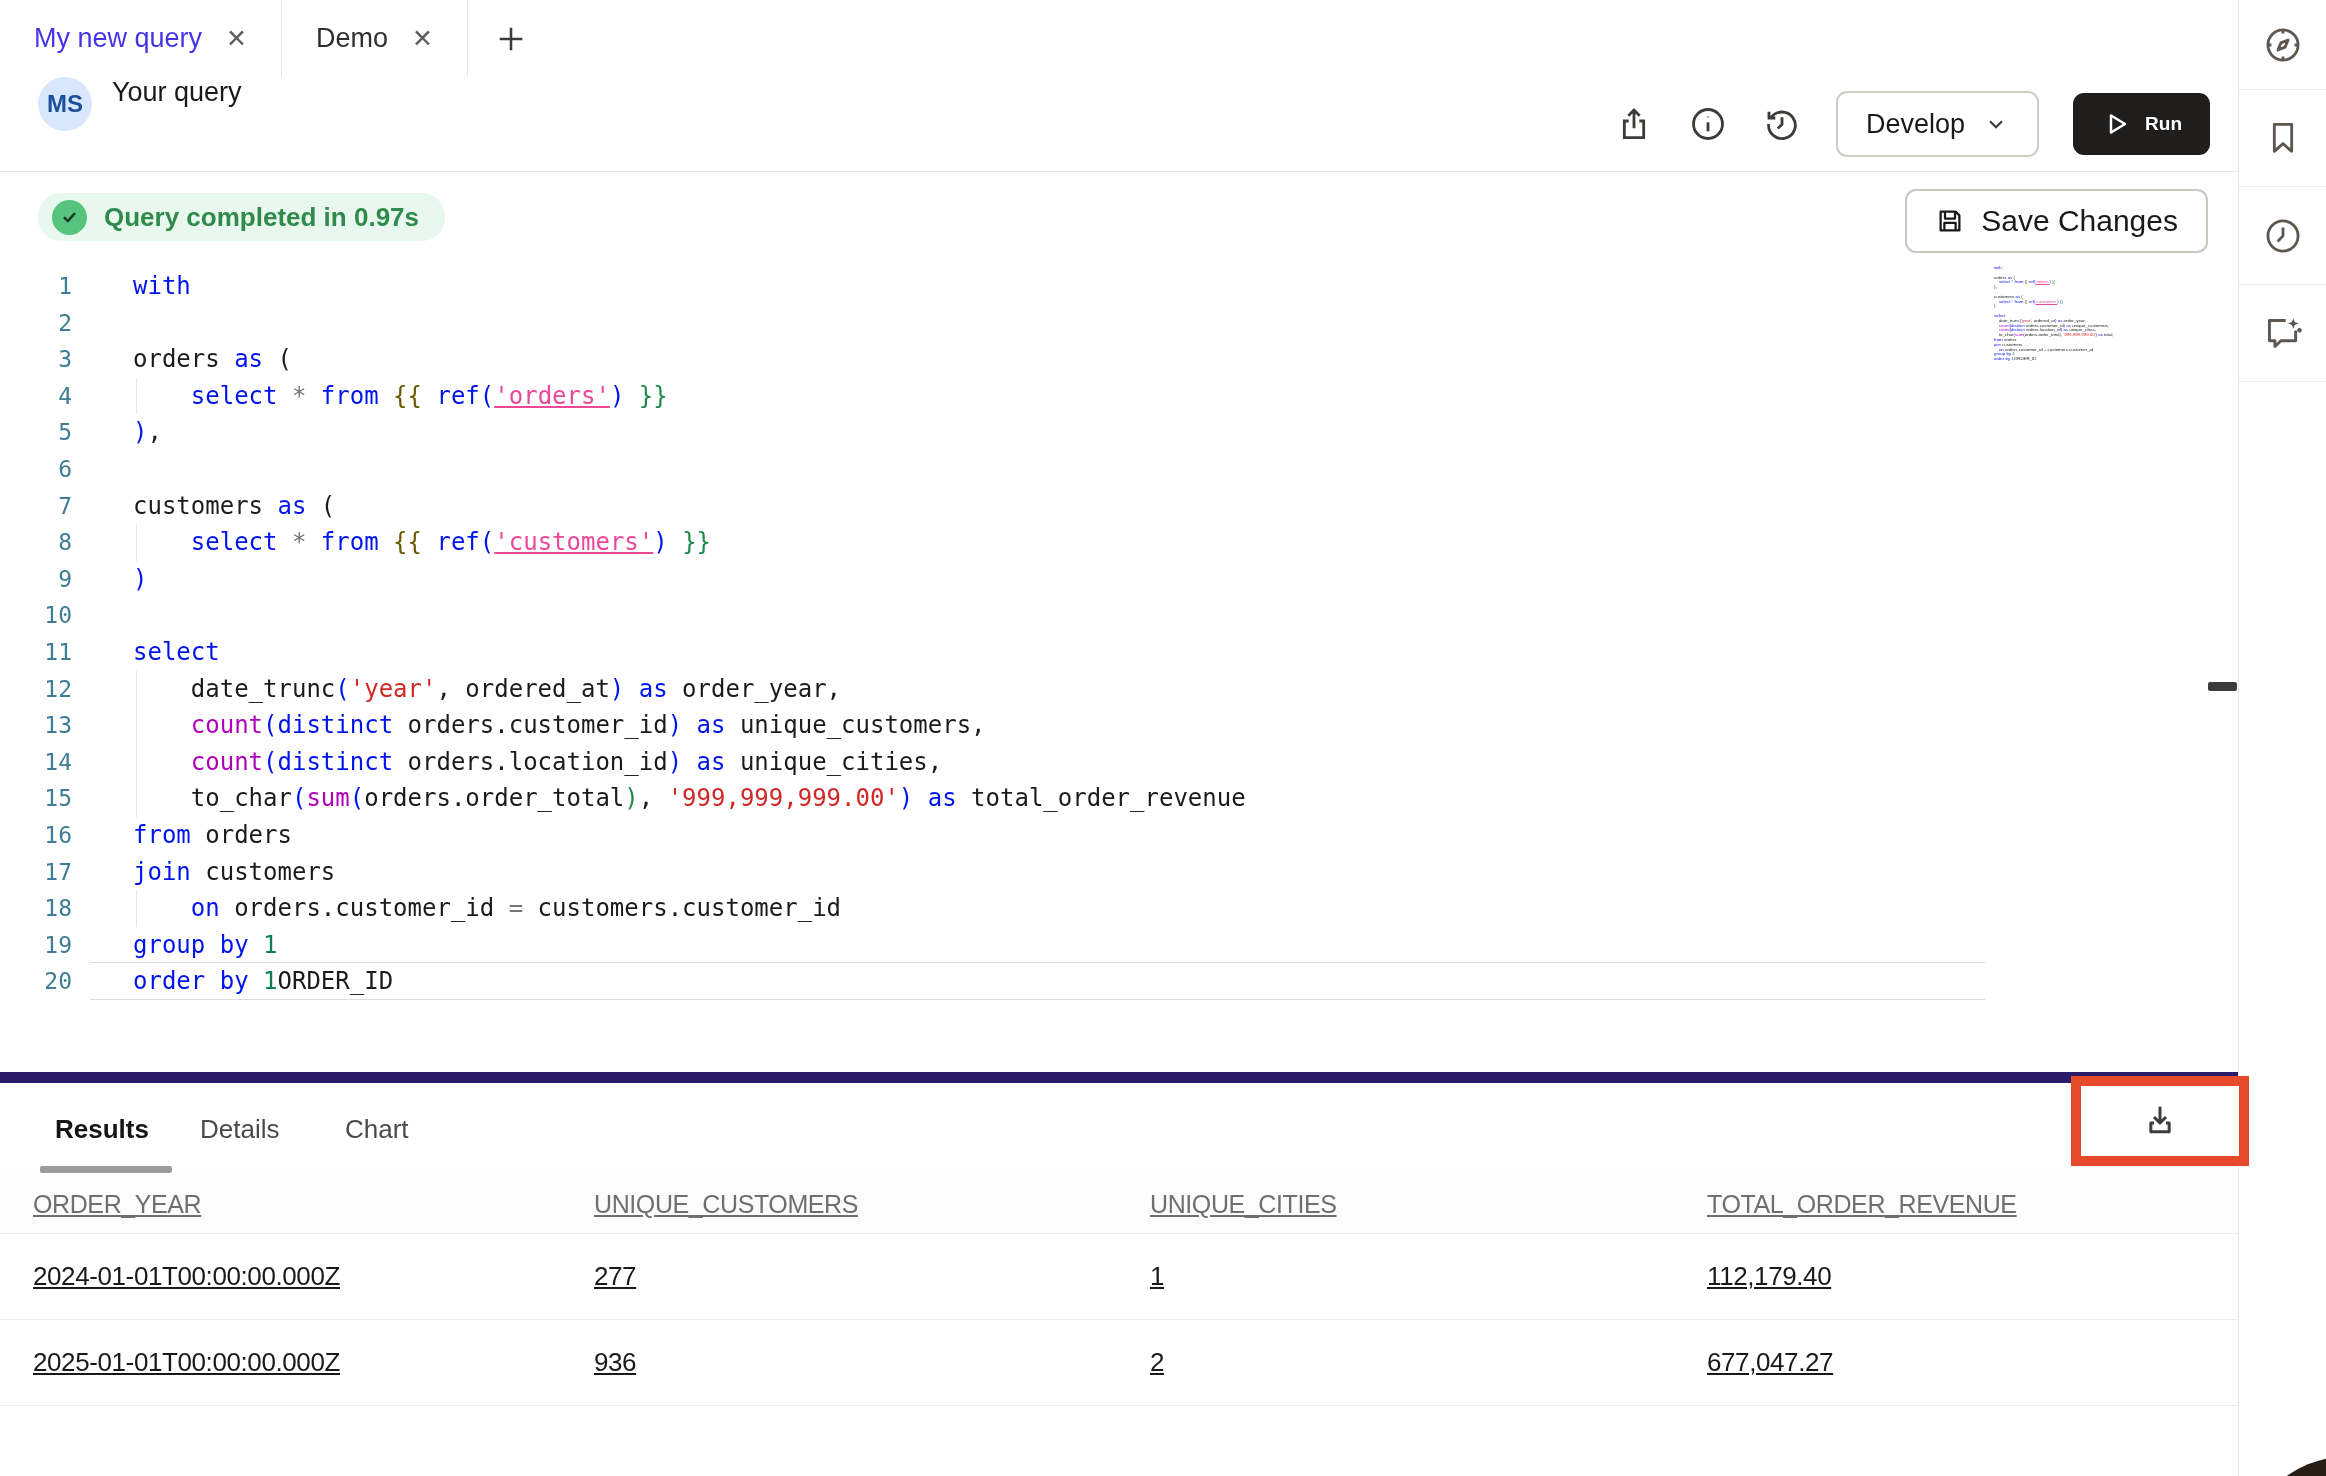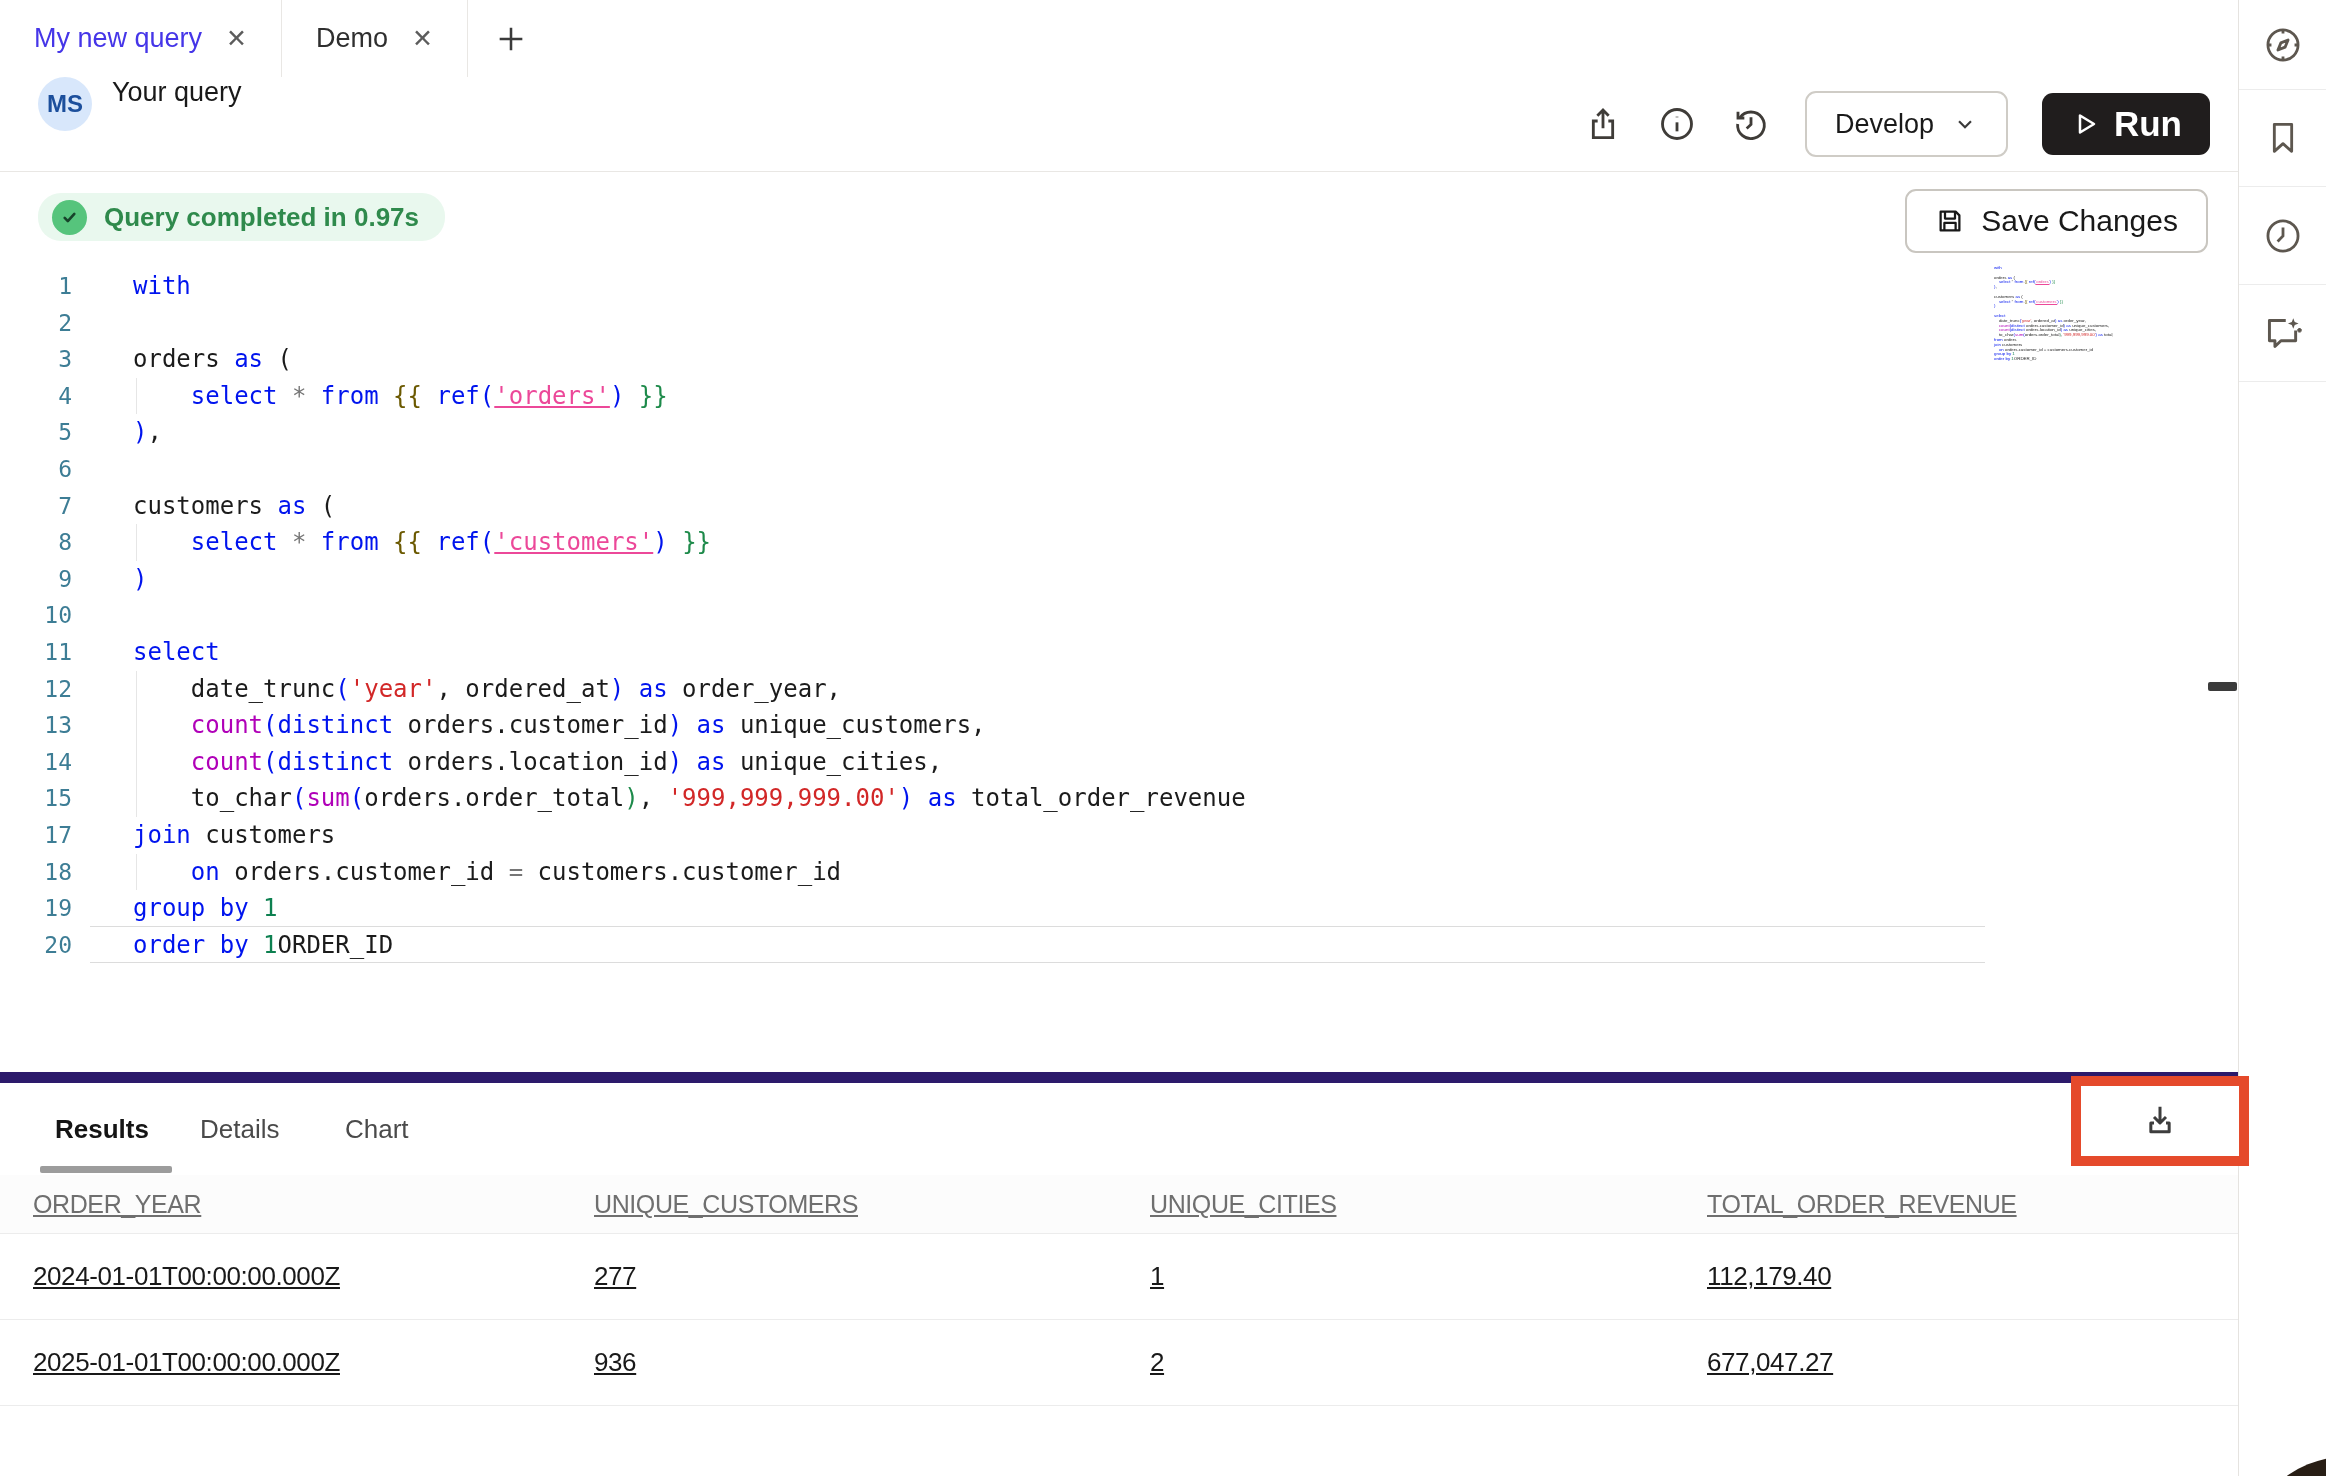--- a/index.html
+++ b/index.html
@@ -27,21 +27,21 @@
           border-bottom:1px solid #e9e7e4;display:flex;
           padding:0 28px 0 38px;box-sizing:border-box;background:#fff;}
   .avatar{width:54px;height:54px;border-radius:50%;background:#d8e7fb;color:#1c4f9c;
           font-weight:bold;font-size:24px;display:flex;align-items:center;justify-content:center;}
   .q-title{margin-left:20px;font-size:27px;color:#191919;}
   .hdr-actions{margin-left:auto;display:flex;align-items:center;gap:34px;}
   .icon-btn{color:#3f3c38;display:flex;align-items:center;justify-content:center;}
   .develop-btn{height:62px;display:flex;align-items:center;gap:18px;padding:0 28px;
           border:2px solid #cfccc6;border-radius:11px;font-size:27px;color:#191919;background:#fff;}
   .run-btn{height:62px;display:flex;align-items:center;gap:14px;padding:0 28px;
-          border-radius:11px;background:#201d1d;color:#fff;font-size:35px;font-weight:600;}
+          border-radius:11px;background:#201d1d;color:#fff;font-size:19px;font-weight:600;}
 
   
   .editor{position:absolute;left:0;top:172px;width:2238px;height:900px;background:#fff;}
   .badge{position:absolute;left:38px;top:21px;height:48px;border-radius:23px;
          background:#e9f8ee;display:flex;align-items:center;gap:17px;padding:0 26px 0 14px;
          font-size:26px;font-weight:600;color:#2f8a4c;}
   .badge .check{width:35px;height:35px;border-radius:50%;background:#56c47c;
          display:flex;align-items:center;justify-content:center;}
   .save-btn{position:absolute;right:30px;top:17px;height:60px;display:flex;align-items:center;
          gap:16px;padding:0 28px;border:2px solid #c9c6c0;border-radius:11px;background:#fff;
@@ -248,20 +248,24 @@
         </div>
         <div class="code-row">
           <span class="ln">14</span>
           <span class="code-line indented"><span class="tok-t">    </span><span class="tok-f">count</span><span class="tok-bb">(</span><span class="tok-k">distinct</span><span class="tok-t"> orders.location_id</span><span class="tok-bb">)</span><span class="tok-t"> </span><span class="tok-k">as</span><span class="tok-t"> unique_cities,</span></span>
         </div>
         <div class="code-row">
           <span class="ln">15</span>
           <span class="code-line indented"><span class="tok-t">    to_char</span><span class="tok-bb">(</span><span class="tok-f">sum</span><span class="tok-bb">(</span><span class="tok-t">orders.order_total</span><span class="tok-bg">)</span><span class="tok-t">, </span><span class="tok-s">'999,999,999.00'</span><span class="tok-bb">)</span><span class="tok-t"> </span><span class="tok-k">as</span><span class="tok-t"> total_order_revenue</span></span>
         </div>
         <div class="code-row">
+          <span class="ln">16</span>
+          <span class="code-line"><span class="tok-k">from</span><span class="tok-t"> orders</span></span>
+        </div>
+        <div class="code-row">
           <span class="ln">17</span>
           <span class="code-line"><span class="tok-k">join</span><span class="tok-t"> customers</span></span>
         </div>
         <div class="code-row">
           <span class="ln">18</span>
           <span class="code-line indented"><span class="tok-t">    </span><span class="tok-k">on</span><span class="tok-t"> orders.customer_id </span><span class="tok-o">=</span><span class="tok-t"> customers.customer_id</span></span>
         </div>
         <div class="code-row">
           <span class="ln">19</span>
           <span class="code-line"><span class="tok-k">group by</span><span class="tok-t"> </span><span class="tok-n">1</span></span>

